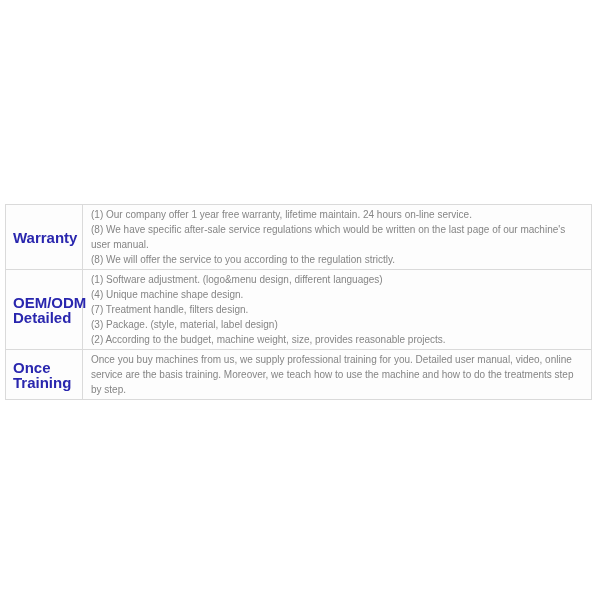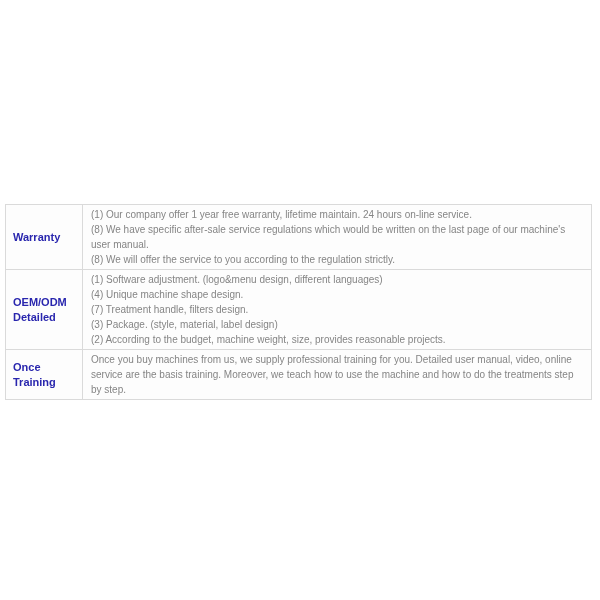--- a/index.html
+++ b/index.html
@@ -26,21 +26,21 @@
   table.info-table td {
     border: 1px solid #dadada;
     vertical-align: middle;
     margin-top: 35px;
   }
   td.label-cell {
     width: 67px;
     padding: 2px 2px 2px 7px;
     color: #2926ae;
     font-weight: bold;
-    font-size: 11px;
+    font-size: 15px;
     line-height: 15px;
   }
   td.content-cell {
     padding: 2px 8px;
     color: #858585;
     font-size: 10px;
     line-height: 15px;
   }
   td.content-cell p {
     margin: 0;

